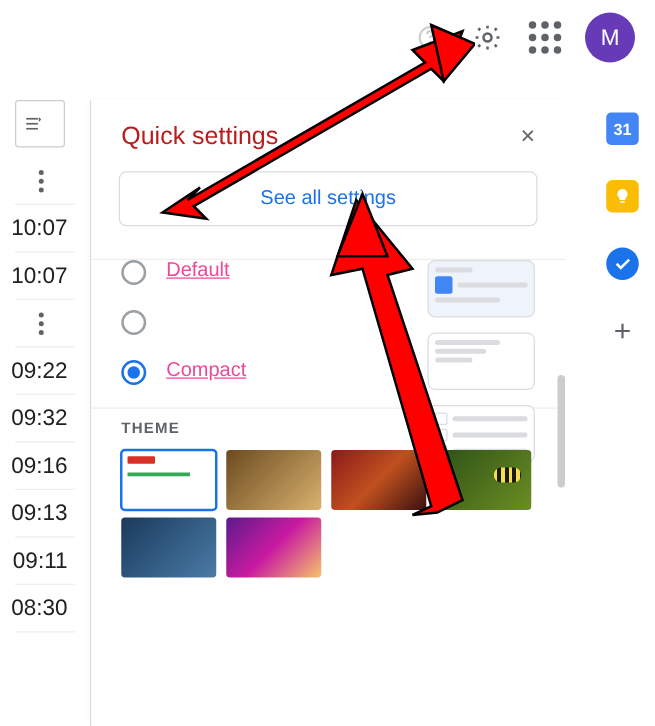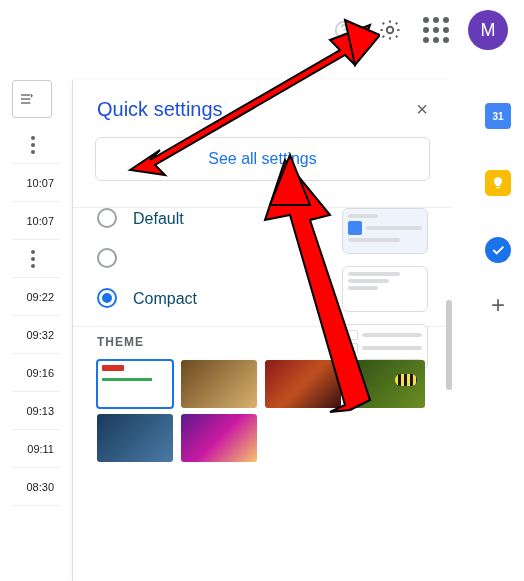--- a/index.html
+++ b/index.html
@@ -6,47 +6,47 @@
   body { width: 524px; height: 581px; overflow: hidden; background: #fff; position: relative; }
 
   
   .header { position: absolute; top: 0; right: 0; height: 60px; width: 100%; display: flex; justify-content: flex-end; align-items: center; gap: 18px; padding-right: 16px; background: #fff; }
   .iconbtn { width: 28px; height: 28px; display:flex; align-items:center; justify-content:center; color:#5f6368; cursor:pointer; }
   .apps-grid { display:grid; grid-template-columns: repeat(3,6px); grid-template-rows: repeat(3,6px); gap:4px; }
   .apps-grid span { width:6px; height:6px; background:#5f6368; border-radius:50%; }
   .avatar { width:40px; height:40px; border-radius:50%; background:#673ab7; color:#fff; display:flex; align-items:center; justify-content:center; font-size:18px; font-weight:500; }
 
   
-  .leftcol { position:absolute; left:0; top:80px; width:60px; display:flex; flex-direction:column; font-size:11px; color:#202124;padding-left:12px; }
+  .leftcol { position:absolute; left:0; top:80px; width:60px; display:flex; flex-direction:column; font-size:18px; color:#202124;padding-left:12px; }
   .leftcol .cell { height:38px; display:flex; align-items:center; justify-content:flex-end; padding-right:6px; border-bottom:1px solid #eee; }
   .leftcol .menucell { justify-content:center; color:#5f6368; }
   .leftcol .menucell svg { width:16px; height:16px; }
   .ellipsis-v { display:flex; flex-direction:column; gap:3px; align-items:center; }
   .ellipsis-v span { width:4px; height:4px; background:#5f6368; border-radius:50%; }
 
   
   .rail { position:absolute; right:0; top:90px; width:52px; display:flex; flex-direction:column; align-items:center; gap:28px; }
-  .rail .sq { width:26px; height:26px; border-radius:4px; display:flex; align-items:center; justify-content:center; font-size:10px; font-weight:bold; color:#fff;margin-top:13px; }
+  .rail .sq { width:26px; height:26px; border-radius:4px; display:flex; align-items:center; justify-content:center; font-size:13px; font-weight:bold; color:#fff; }
   .rail .cal { background:#4285f4; }
   .rail .keep { background:#fbbc04; border-radius:5px; }
   .rail .tasks { background:#1a73e8; border-radius:50%; position:relative; }
   .rail .plus { color:#5f6368; font-size:24px; font-weight:300; }
 
   
   .panel { position:absolute; left:72px; top:80px; width:380px; bottom:0; background:#fff; border-left:1px solid #ddd; box-shadow:-1px 0 4px rgba(0,0,0,0.04); }
   .panel-inner { padding:18px 0 0 0; height:100%; overflow:hidden; }
   .panel-header { display:flex; justify-content:space-between; align-items:center; padding:0 24px 16px 24px; }
-  .panel-title { font-size:20px; color:#1d4ed8; font-weight:400; }
+  .panel-title { font-size:20px; color:#b91c1c; font-weight:400; }
   .close-x { color:#5f6368; font-size:20px; cursor:pointer; }
   .see-all { margin:0 22px 26px 22px; border:1px solid #dadce0; border-radius:6px; height:44px; display:flex; align-items:center; justify-content:center; color:#1a73e8; font-size:16px; cursor:pointer; }
   .section-label { font-size:12px; letter-spacing:1px; color:#5f6368; font-weight:700; padding:6px 24px 14px 24px; }
   .divider { height:1px; background:#eee; margin:0 0 0 0; }
 
   .density { padding:0 24px 18px 24px; display:flex; flex-direction:column; gap:20px; position:relative; }
-  .radio-row { display:flex; align-items:flex-end; gap:16px; font-size:16px; color:#0c4a6e; cursor:pointer; }
+  .radio-row { display:flex; align-items:flex-start; gap:16px; font-size:16px; color:#ec4899; cursor:pointer;text-decoration:underline; }
   .radio { width:20px; height:20px; border:2px solid #9aa0a6; border-radius:50%; flex-shrink:0; display:flex; align-items:center; justify-content:center; }
   .radio.selected { border-color:#1a73e8; }
   .radio.selected::after { content:''; width:10px; height:10px; background:#1a73e8; border-radius:50%; }
 
   .preview { position:absolute; right:24px; width:86px; height:46px; border:1px solid #dadce0; border-radius:6px; background:#fff; padding:5px; display:flex; flex-direction:column; gap:3px; }
   .preview.default { top:0; background:#eef3fc; }
   .preview.comfortable { top:58px; }
   .preview.compact { top:116px; }
   .pv-line { height:4px; background:#dadce0; border-radius:2px; }
   .pv-short { width:40%; }

